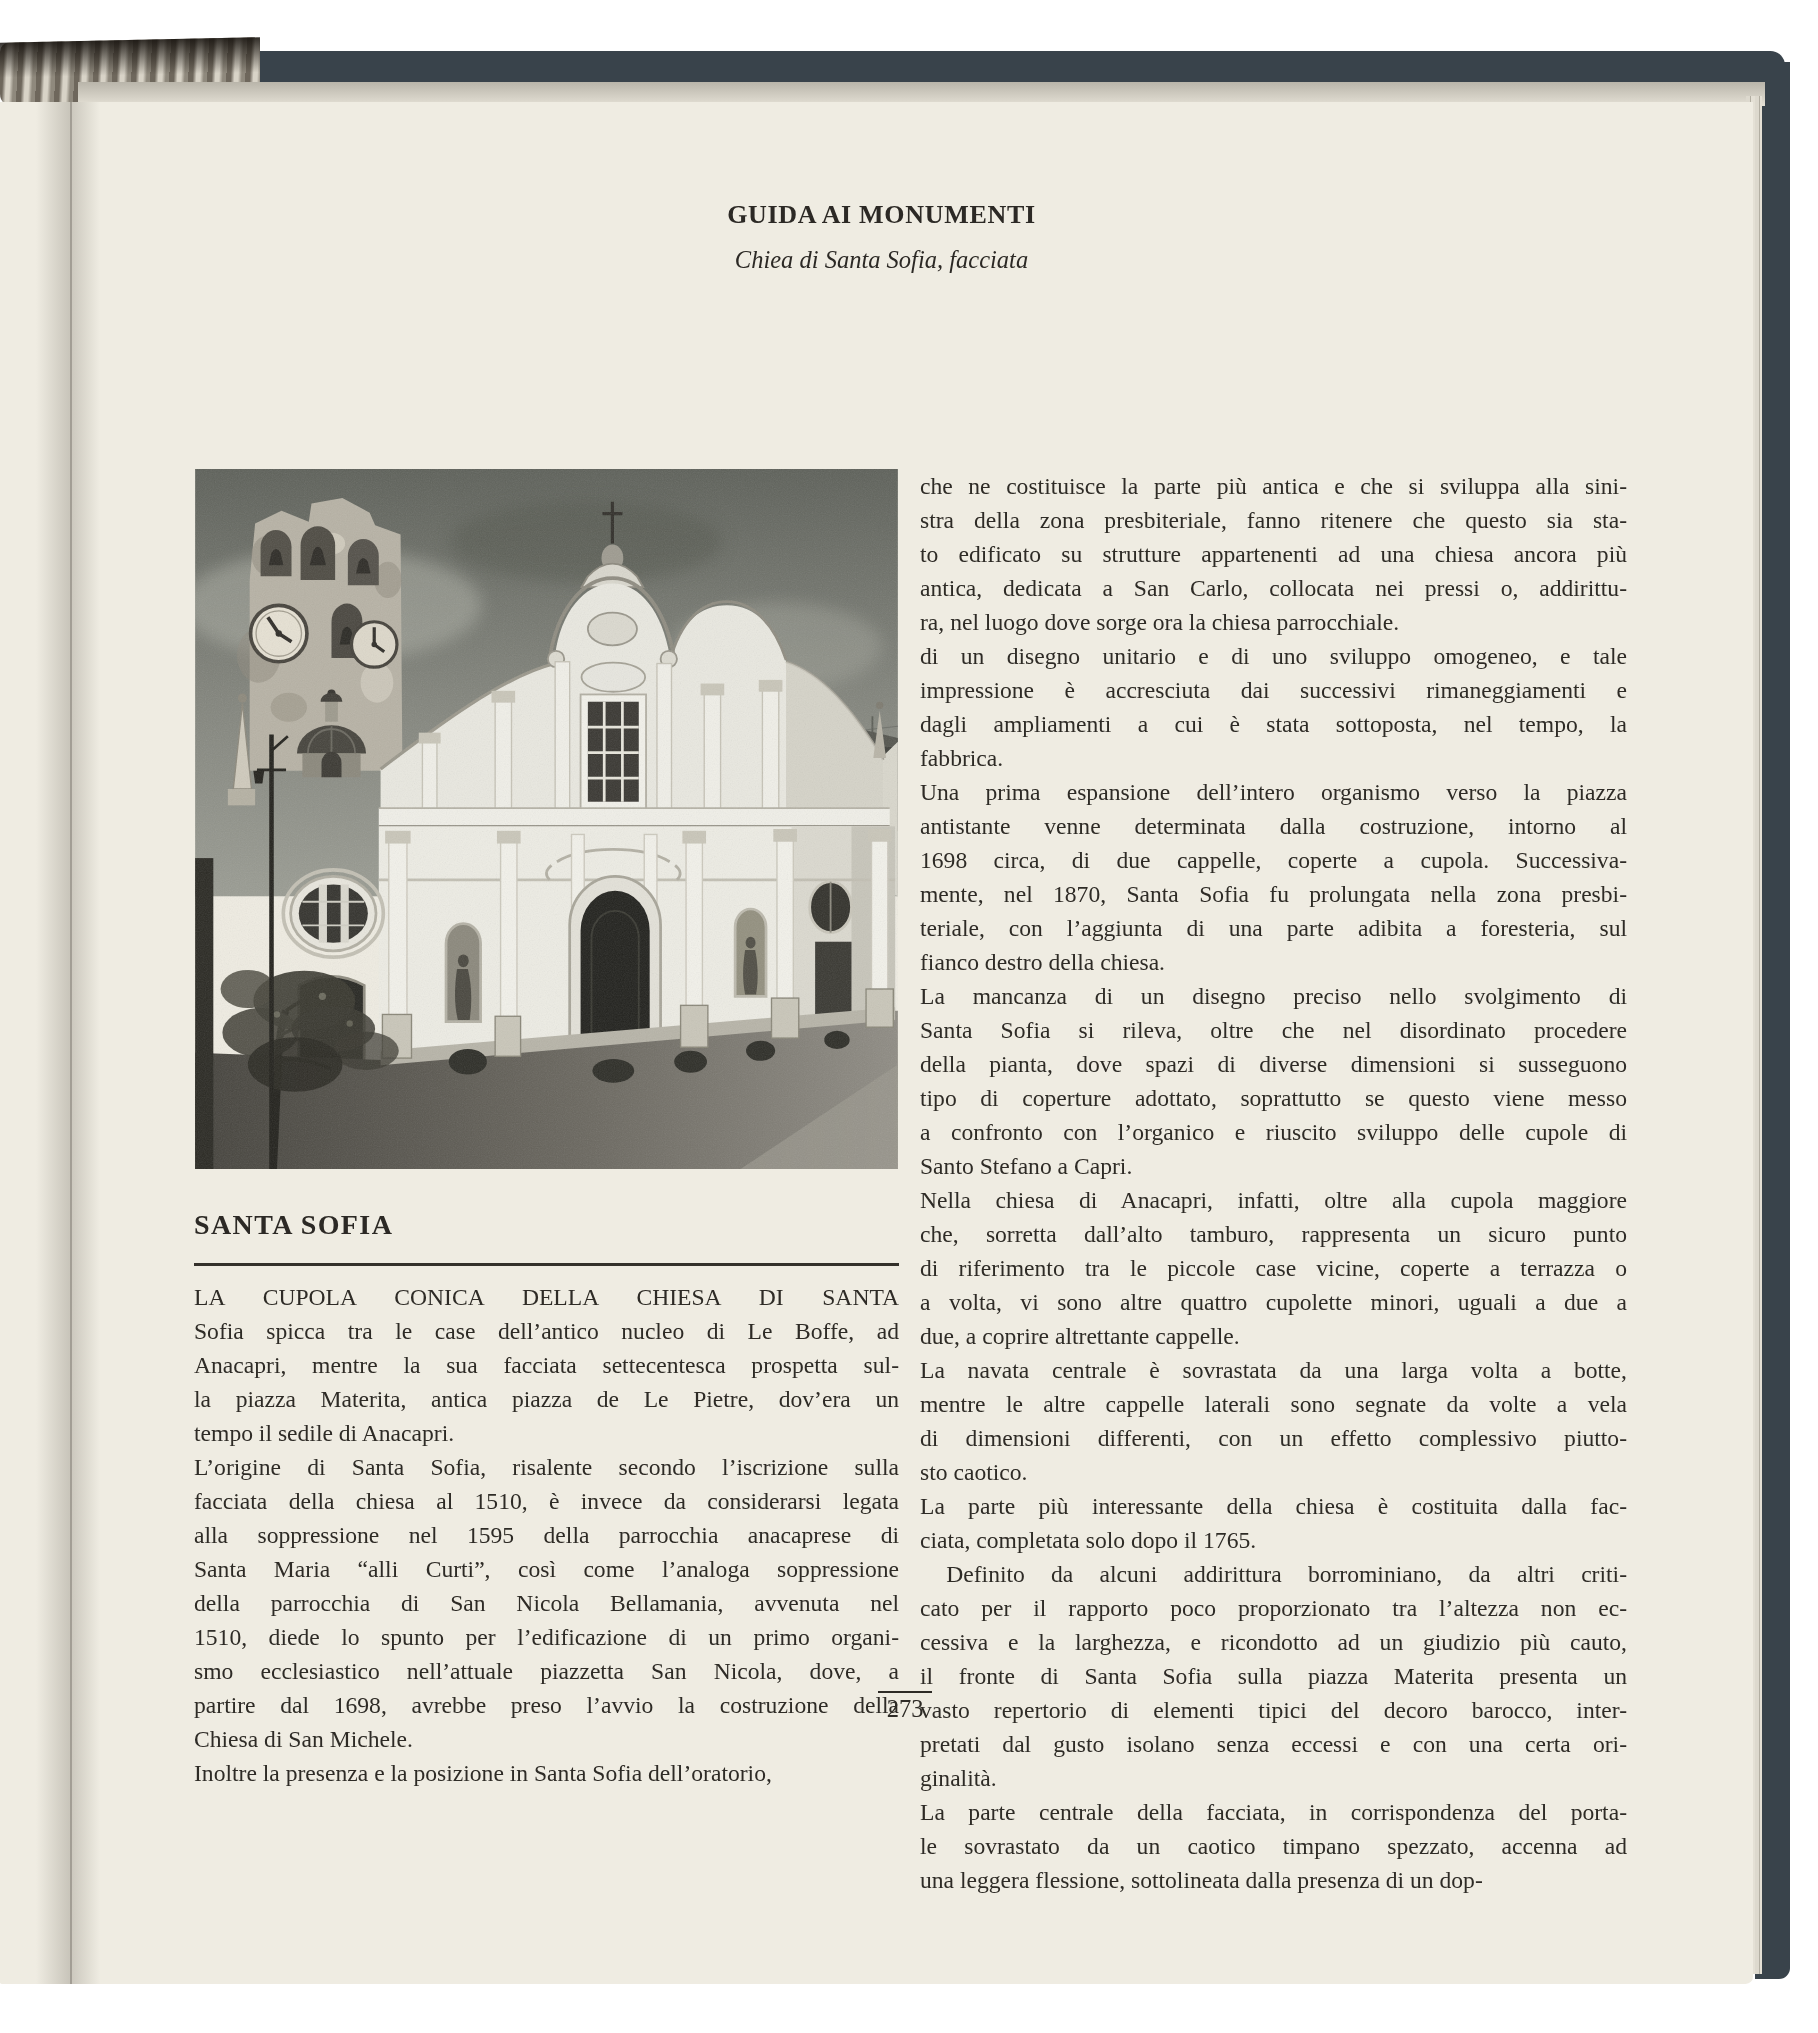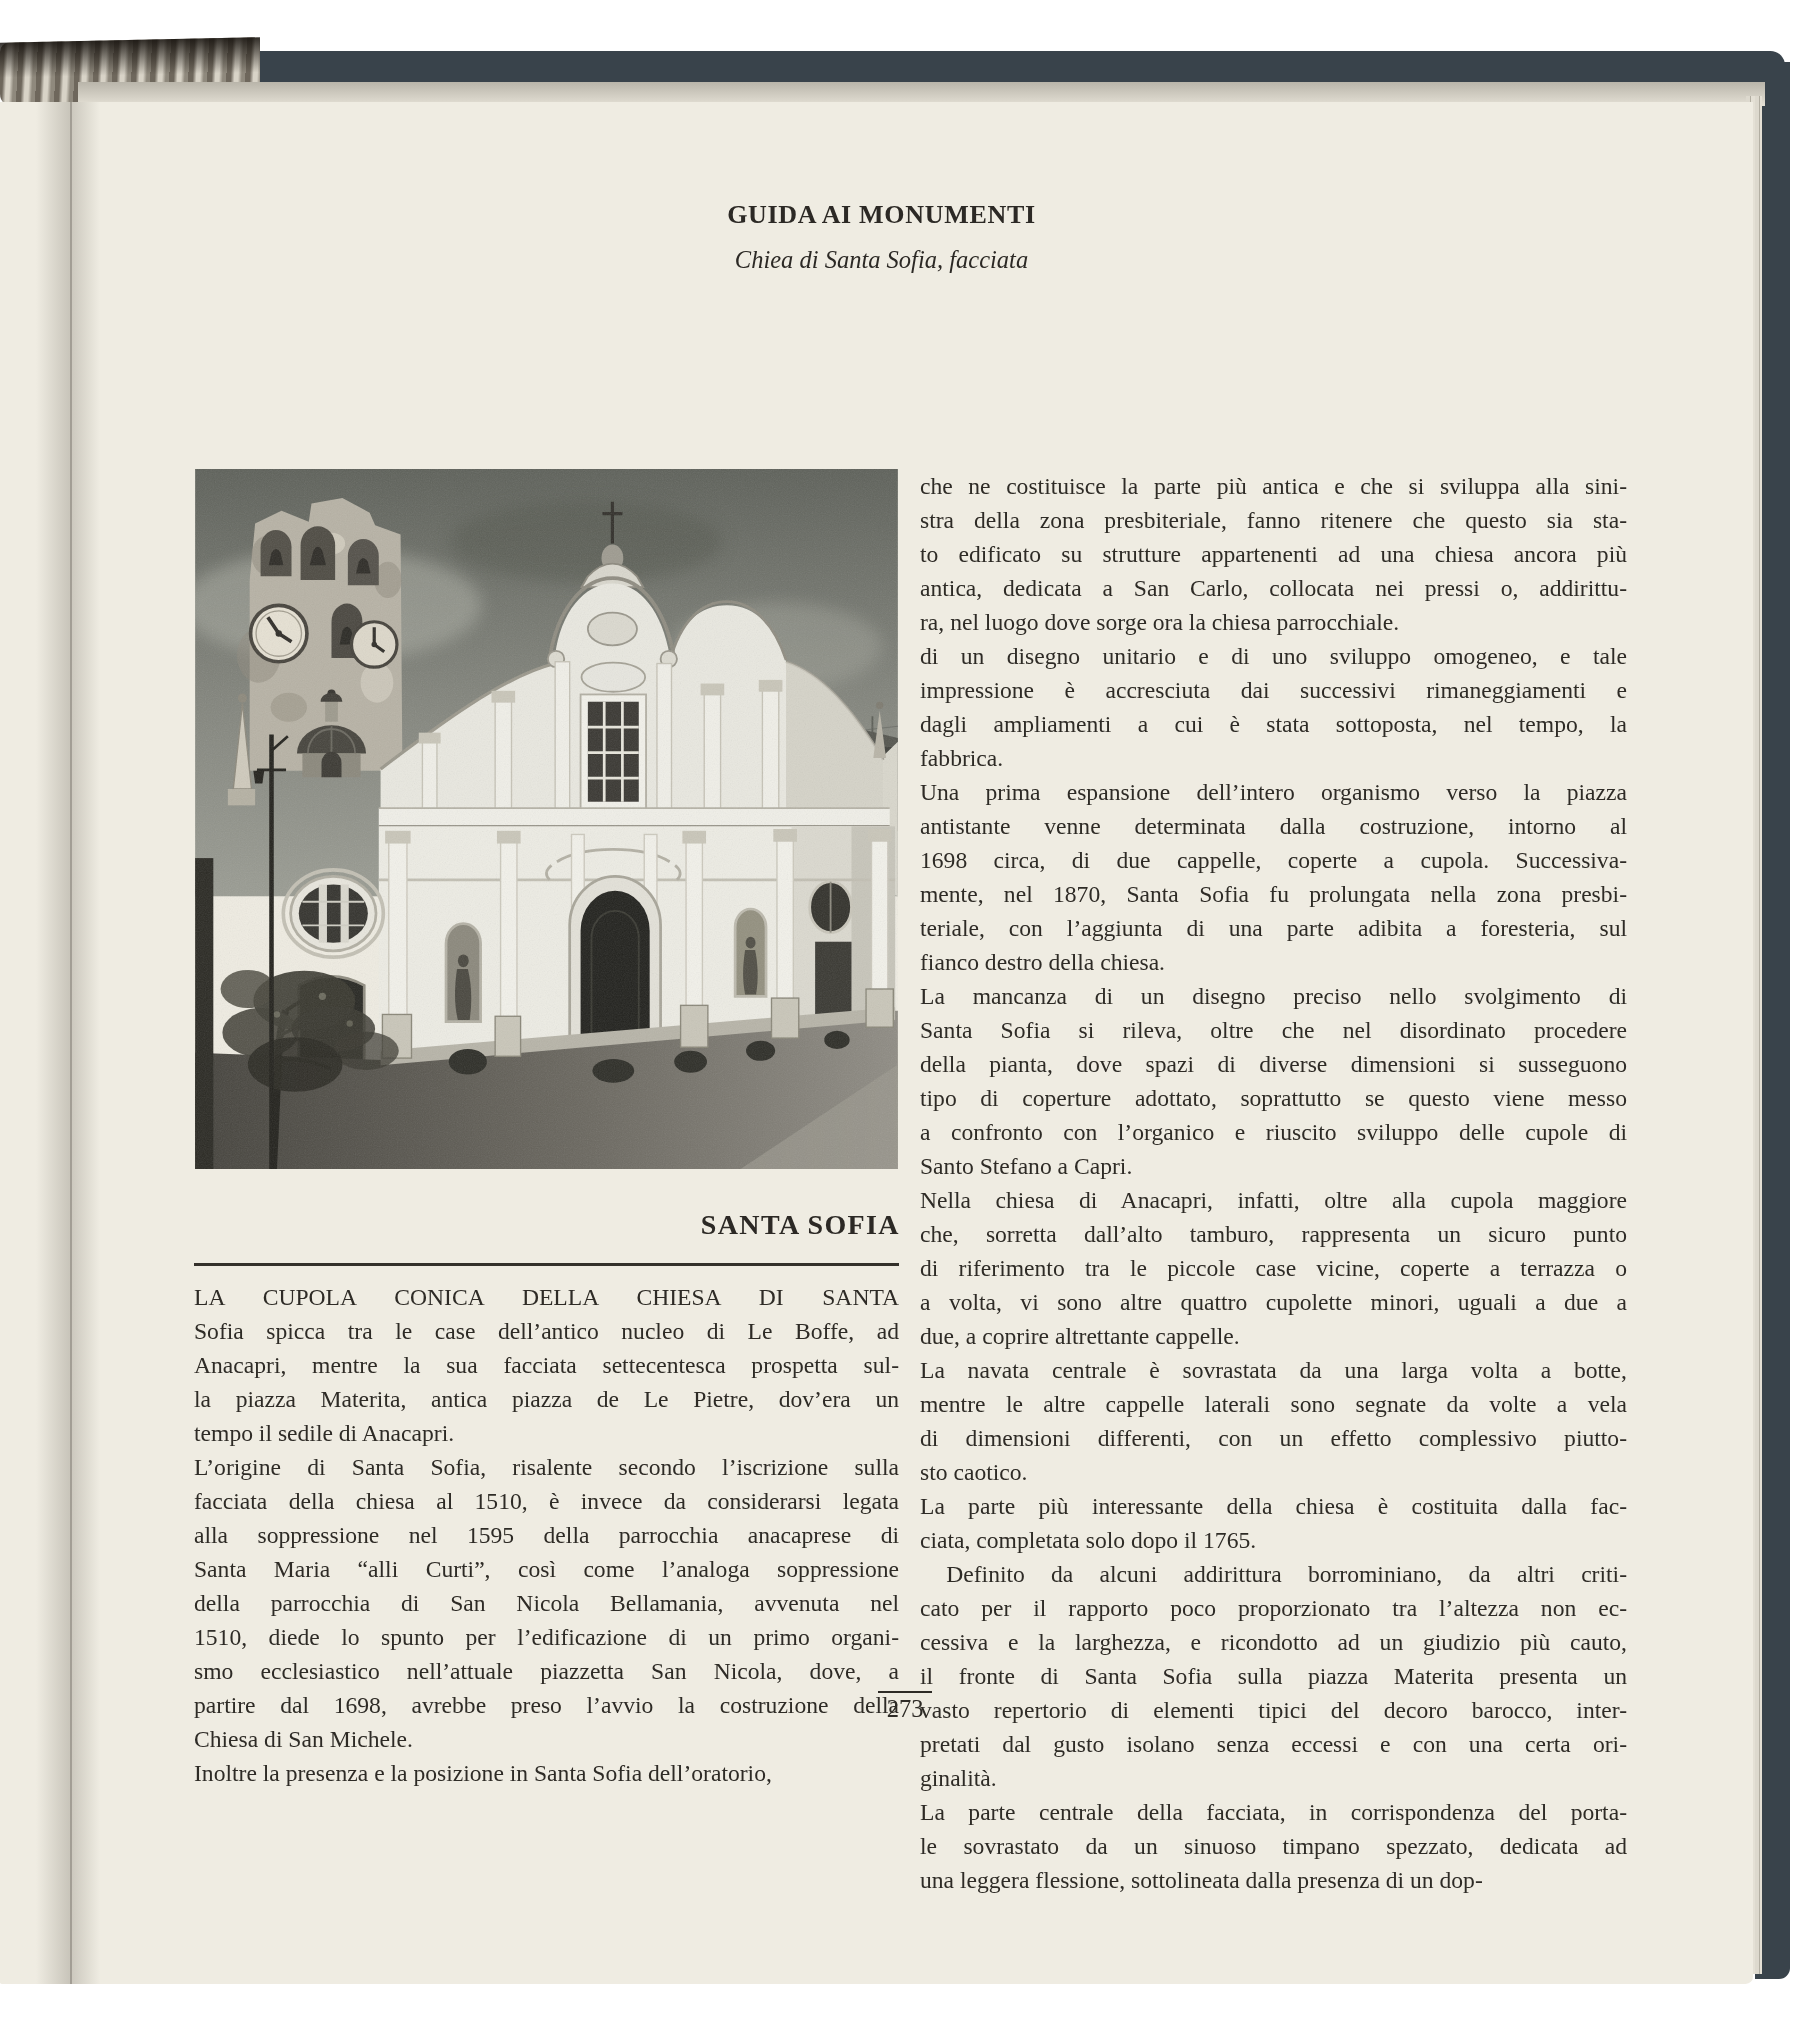--- a/index.html
+++ b/index.html
@@ -23,21 +23,21 @@
   .paper{position:absolute;left:0;top:102px;width:1753px;height:1882px;background:#efece2;border-radius:0 0 7.3px 1.8px;}
   .gutter-shade{position:absolute;left:36px;top:102px;width:64px;height:1882px;
         background:linear-gradient(90deg,rgba(92,86,74,0) 0%,rgba(92,86,74,.26) 52%,rgba(92,86,74,0) 100%);}
   .gutter-crease{position:absolute;left:70px;top:102px;width:1.8px;height:1882px;background:rgba(70,64,55,.30);}
   
   .page-header{position:absolute;left:545px;top:200px;width:673px;text-align:center;color:#2c2925;}
   .hdr-title{font-weight:bold;font-size:26px;letter-spacing:0.7px;}
   .hdr-caption{font-style:italic;font-size:24.5px;margin-top:16px;}
   .photo{position:absolute;left:195px;top:469px;width:703px;height:700px;margin:0;}
   .photo svg{display:block;width:703px;height:700px;}
-  .sec-heading{position:absolute;left:194px;top:1209px;width:706px;text-align:right;
+  .sec-heading{position:absolute;left:194px;top:1209px;width:706px;text-align:left;
         font-weight:bold;font-size:28px;letter-spacing:1.4px;color:#2c2925;}
   .rule{position:absolute;left:194px;top:1263px;width:705px;height:2.7px;background:#34312b;}
   .bodytext{color:#2e2b26;font-size:23.6px;line-height:28px;}
   .col{position:absolute;}
   .col.left{left:194px;top:1277px;width:705px;}
   .col.right{left:920px;top:466px;width:707px;}
   .line{text-align:justify;text-align-last:justify;margin-top:6px;}
   .line.last{text-align-last:left;}
   .pagenum-wrap{position:absolute;left:844px;top:1691px;width:122px;text-align:center;}
   .pagenum{display:inline-block;border-top:2.7px solid #2e2b26;padding:1.8px 9px 0;font-size:24.5px;color:#2e2b26;}
@@ -320,21 +320,21 @@
       <div class="line">La parte più interessante della chiesa è costituita dalla fac-</div>
       <div class="line last">ciata, completata solo dopo il 1765.</div>
       <div class="line">&nbsp;Definito da alcuni addirittura borrominiano, da altri criti-</div>
       <div class="line">cato per il rapporto poco proporzionato tra l’altezza non ec-</div>
       <div class="line">cessiva e la larghezza, e ricondotto ad un giudizio più cauto,</div>
       <div class="line">il fronte di Santa Sofia sulla piazza Materita presenta un</div>
       <div class="line">vasto repertorio di elementi tipici del decoro barocco, inter-</div>
       <div class="line">pretati dal gusto isolano senza eccessi e con una certa ori-</div>
       <div class="line last">ginalità.</div>
       <div class="line">La parte centrale della facciata, in corrispondenza del porta-</div>
-      <div class="line">le sovrastato da un sinuoso timpano spezzato, dedicata ad</div>
+      <div class="line">le sovrastato da un caotico timpano spezzato, accenna ad</div>
       <div class="line last">una leggera flessione, sottolineata dalla presenza di un dop-</div>
     </div>
 
   <div class="pagenum-wrap">
     <span class="pagenum">273</span>
   </div>
 
 </div>
 
 

